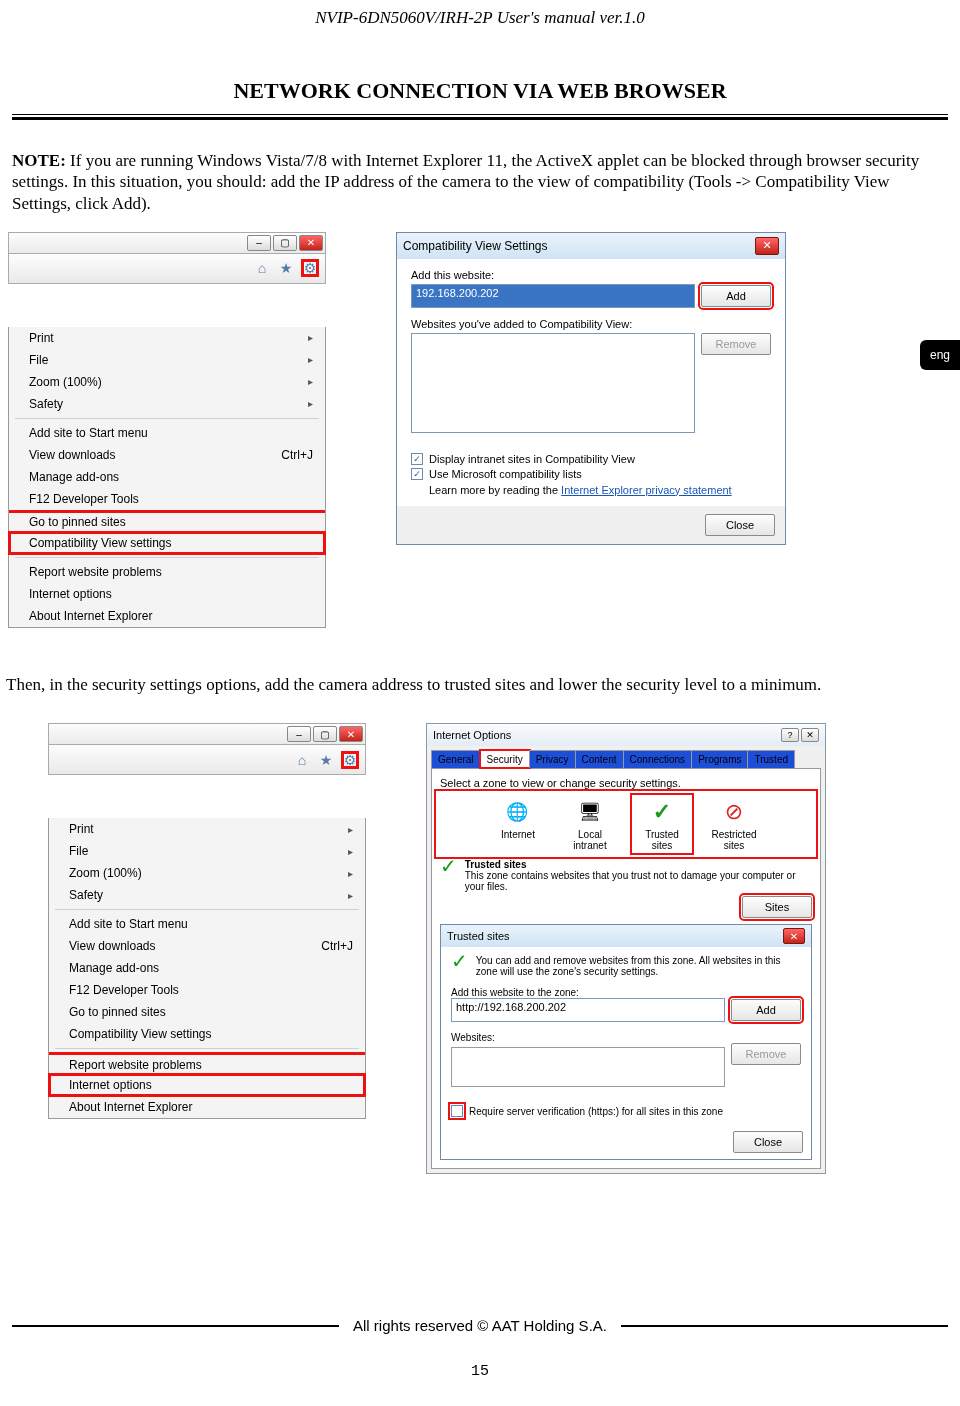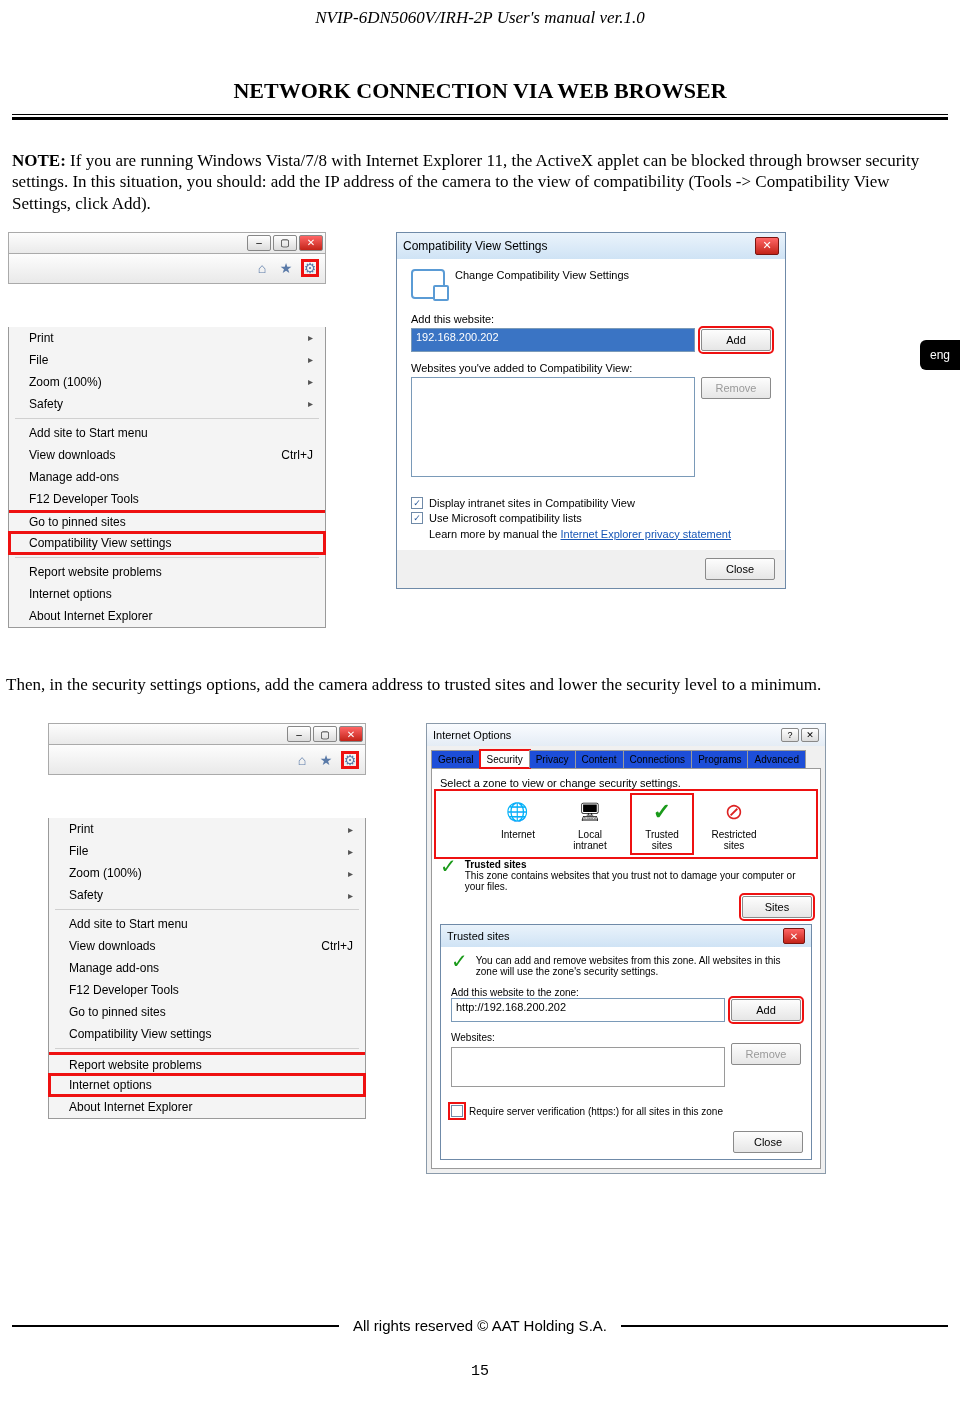--- a/index.html
+++ b/index.html
@@ -221,44 +221,40 @@
         </div>
     </div>
   </div>
 
   <div class="compat-dialog">
     <div class="compat-title">
       <span>Compatibility View Settings</span>
       <span class="x">✕</span>
     </div>
     <div class="compat-body">
-      <div class="compat-header">
-        <div class="picto"></div>
-        <div>Change Compatibility View Settings</div>
-      </div>
       <div class="field-label">Add this website:</div>
       <div class="field-row">
         <div class="txt sel">192.168.200.202</div>
         <button class="btn red-box">Add</button>
       </div>
       <div class="field-label">Websites you've added to Compatibility View:</div>
       <div class="field-row" style="align-items:flex-start;">
         <div class="listbox" style="flex:1"></div>
         <button class="btn" disabled="">Remove</button>
       </div>
       <div class="chk-row">
         <span class="chk">✓</span>
         <span>Display intranet sites in Compatibility View</span>
       </div>
       <div class="chk-row">
         <span class="chk">✓</span>
         <span>Use Microsoft compatibility lists</span>
       </div>
       <div style="margin:4px 0 0 18px;font-size:11px;">
-        <span>Learn more by manual the </span><span class="link">Internet Explorer privacy statement</span>
+        <span>Learn more by reading the </span><span class="link">Internet Explorer privacy statement</span>
       </div>
     </div>
     <div class="dlg-footer">
       <button class="btn">Close</button>
     </div>
   </div>
 </div>
 
 <p class="body-text">Then, in the security settings options, add the camera address to trusted sites and lower the security level to a minimum.</p>
 
@@ -333,21 +329,21 @@
         <span class="tb-btn" style="width:18px;height:14px;font-size:9px">✕</span>
       </span>
     </div>
     <div class="io-tabs">
       <div class="io-tab">General</div>
       <div class="io-tab active red-box">Security</div>
       <div class="io-tab">Privacy</div>
       <div class="io-tab">Content</div>
       <div class="io-tab">Connections</div>
       <div class="io-tab">Programs</div>
-      <div class="io-tab">Advanced</div>
+      <div class="io-tab">Trusted</div>
     </div>
     <div class="io-panel">
       <div>Select a zone to view or change security settings.</div>
       <div class="zone-row" style="outline:2px solid #e11;outline-offset:4px;padding:2px 0;">
         <div class="zone earth">
             <div class="zi"></div>
             <div>Internet</div>
           </div>
         <div class="zone intra">
             <div class="zi"></div>

